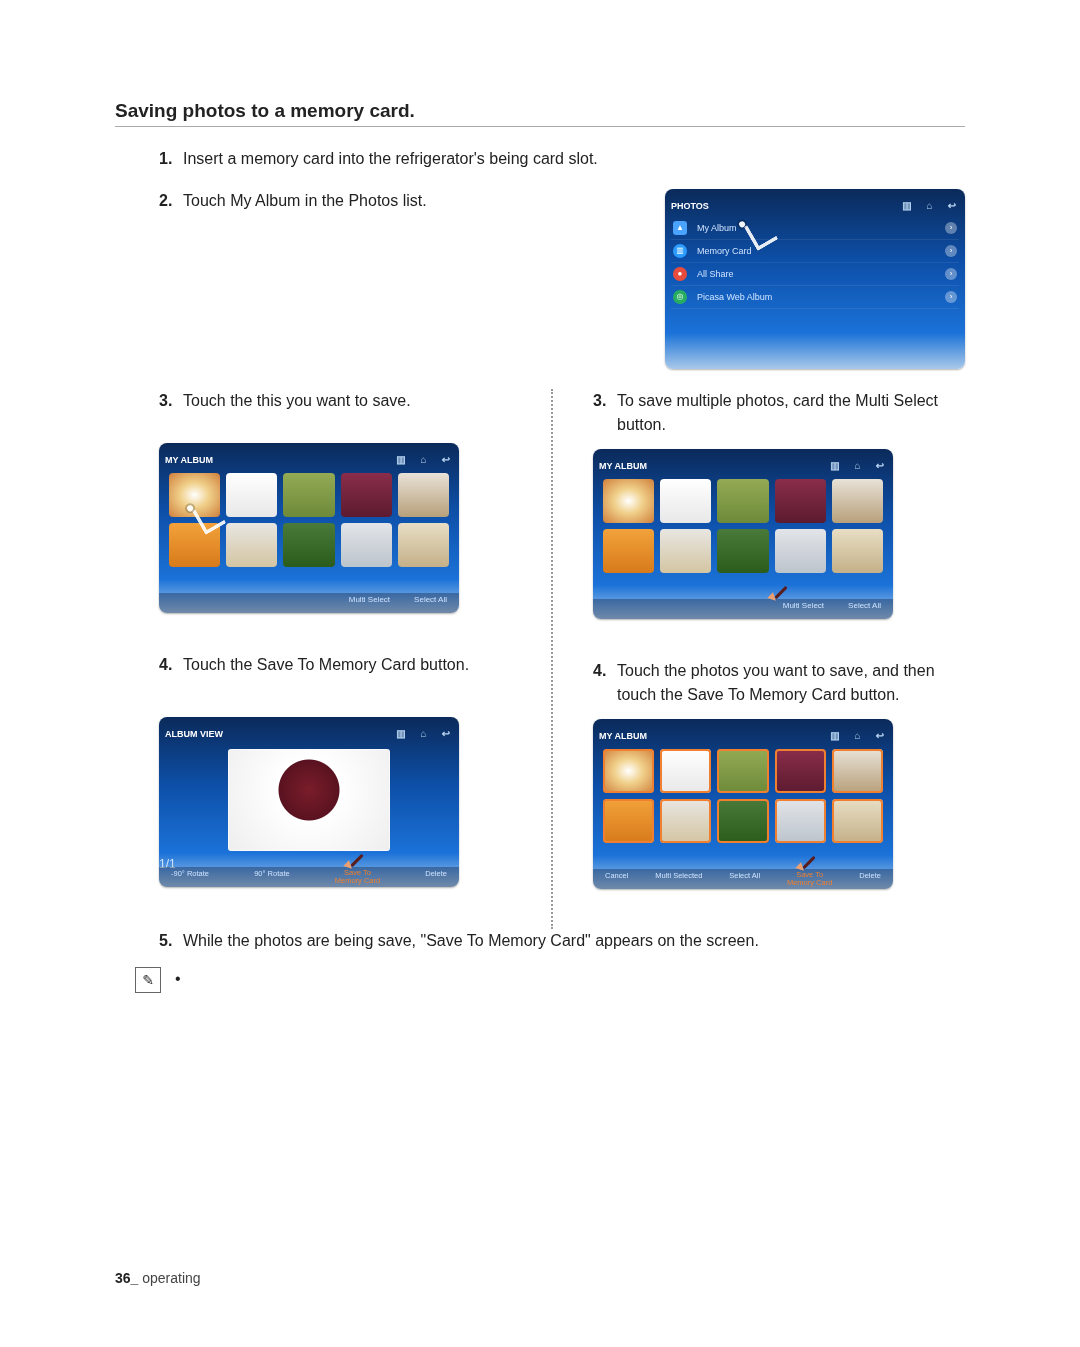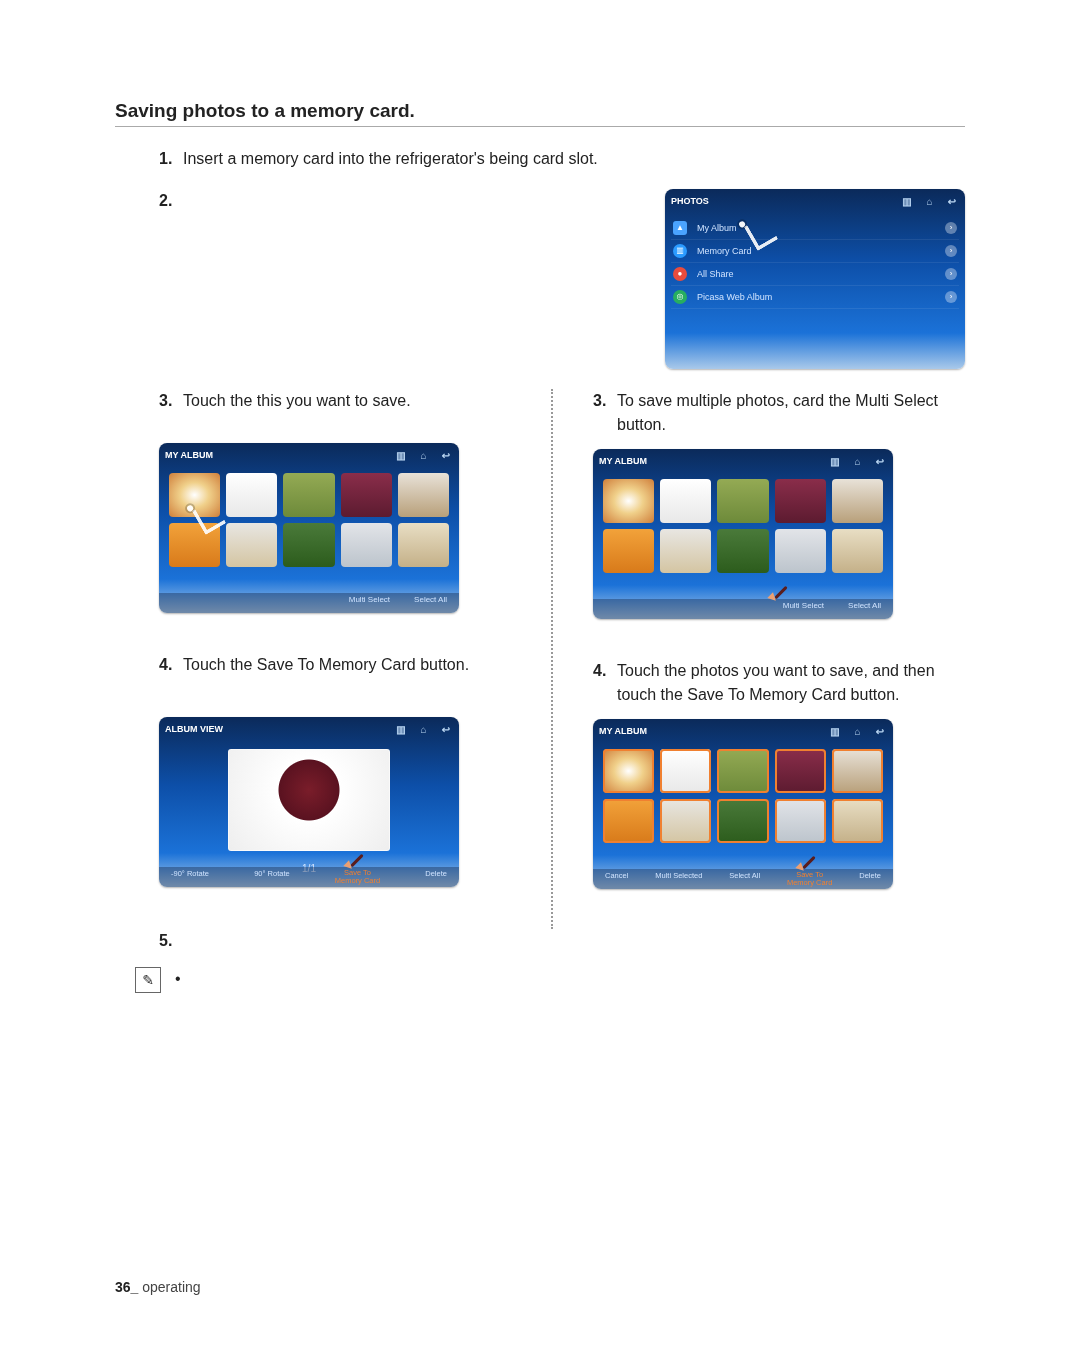--- a/index.html
+++ b/index.html
@@ -78,21 +78,21 @@
     margin: 30px 0 40px 0;
     box-shadow: 0 1px 2px rgba(0,0,0,.3);
   }
   .screen-lg {
     width: 300px;
     height: 180px;
     margin: 0 0 0 auto;
   }
   .screen-header {
     display: flex;
-    align-items: center;
+    align-items: flex-end;
     height: 20px;
     padding: 2px 6px;
     color: #fff;
     font-size: 9px;
     font-weight: 600;
   }
   .screen-header .title {
     flex: 1;
   }
   .hdr-icons span {
@@ -190,21 +190,21 @@
   .bottom-bar .accent{color:#f08030;}
 
   .detail-img {
     margin: 8px auto 0 auto;
     width: 160px; height: 100px;
     border-radius:3px;
     background: radial-gradient(circle at 50% 40%, #7a1d2a 0%, #5a1220 30%, #fff 31%, #eee 100%);
     border: 1px solid rgba(255,255,255,.6);
   }
   .detail-caption{
-    text-align:center;color:#cfe3ff;font-size:10px;margin-top:12px;
+    text-align:left;color:#cfe3ff;font-size:12px;margin-top:6px;
   }
 
   .pen {
     position:absolute; width:24px; height:28px; pointer-events:none;
   }
   .pen::before{content:'';position:absolute;width:16px;height:3px;background:#5a1d1d;
     transform:rotate(-45deg);top:10px;left:2px;border-radius:2px;}
   .pen::after{content:'';position:absolute;width:0;height:0;
     border-left:4px solid transparent;border-right:4px solid transparent;
     border-top:8px solid #eca072;top:13px;left:-2px;transform:rotate(-45deg);}
@@ -225,21 +225,21 @@
     width: 24px; height: 24px; border: 1px solid #666;
     display:flex;align-items:center;justify-content:center;
     font-size:14px;
     margin-right: 14px;
     flex:0 0 24px;
   }
   .bullet { margin-right: 10px; }
 
   .footer {
     position:absolute;
-    bottom: 52px;
+    bottom: 61px;
     left: 115px;
     font-size: 14px;
   }
   .footer .pg{font-weight:bold;}
   .footer .sec{color:#444;}
   .top-row {
     display:flex;
     align-items:flex-start;
   }
   .top-row .left{ flex: 0 0 420px; }
@@ -255,20 +255,21 @@
     <span class="step-num">1.</span>
     <span>Insert a memory card into the refrigerator's being card slot.</span>
   </div>
 </div>
 
 <div class="top-row">
   <div class="left">
     <div class="steps" style="margin-left:44px;">
       <div class="step-row">
         <span class="step-num">2.</span>
+        <span>Touch My Album in the Photos list.</span>
       </div>
     </div>
   </div>
   <div class="right-shot">
 
     <div class="screen screen-lg" style="margin:0;">
       <div class="screen-header">
         <span class="title">PHOTOS</span>
         <span class="hdr-icons">
           <span>▥</span>
@@ -448,20 +449,21 @@
 Memory Card</span>
         <span>Delete</span>
       </div>
       <div class="pen" style="bottom:10px;right:70px;"></div>
     </div>
   </div>
 </div>
 
 <div class="step5-row">
   <span class="step-num" style="font-weight:bold;width:24px;flex:0 0 24px;">5.</span>
+  <span>While the photos are being save, "Save To Memory Card" appears on the screen.</span>
 </div>
 
 <div class="note-row">
   <div class="note-icon-box">✎</div>
   <span class="bullet">•</span>
 </div>
 
 <div class="footer">
   <span class="pg">36_</span><span class="sec"> operating</span>
 </div>

